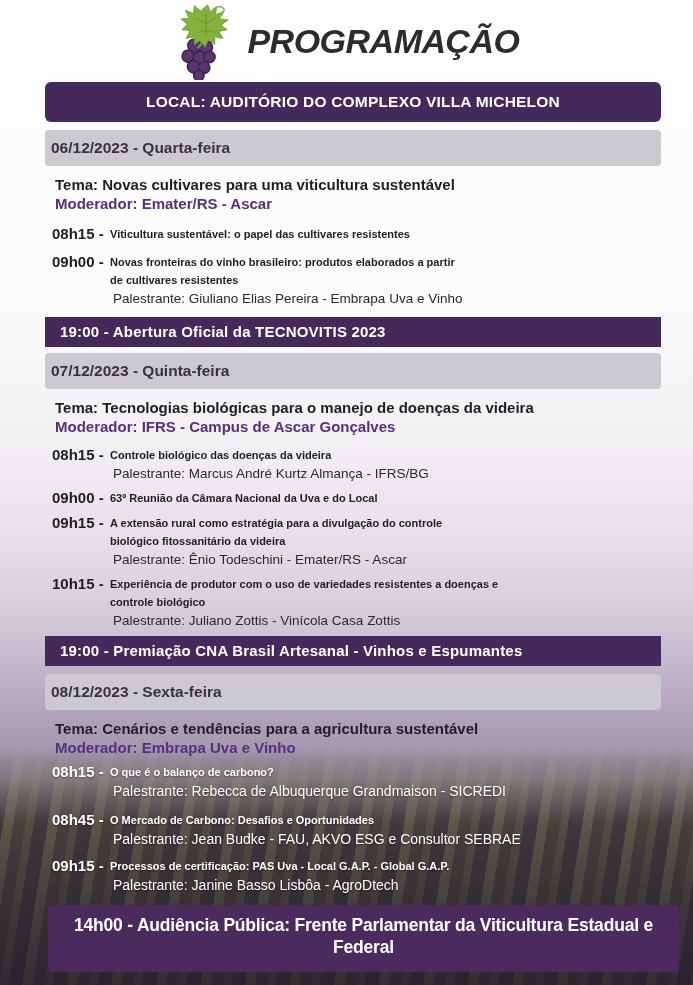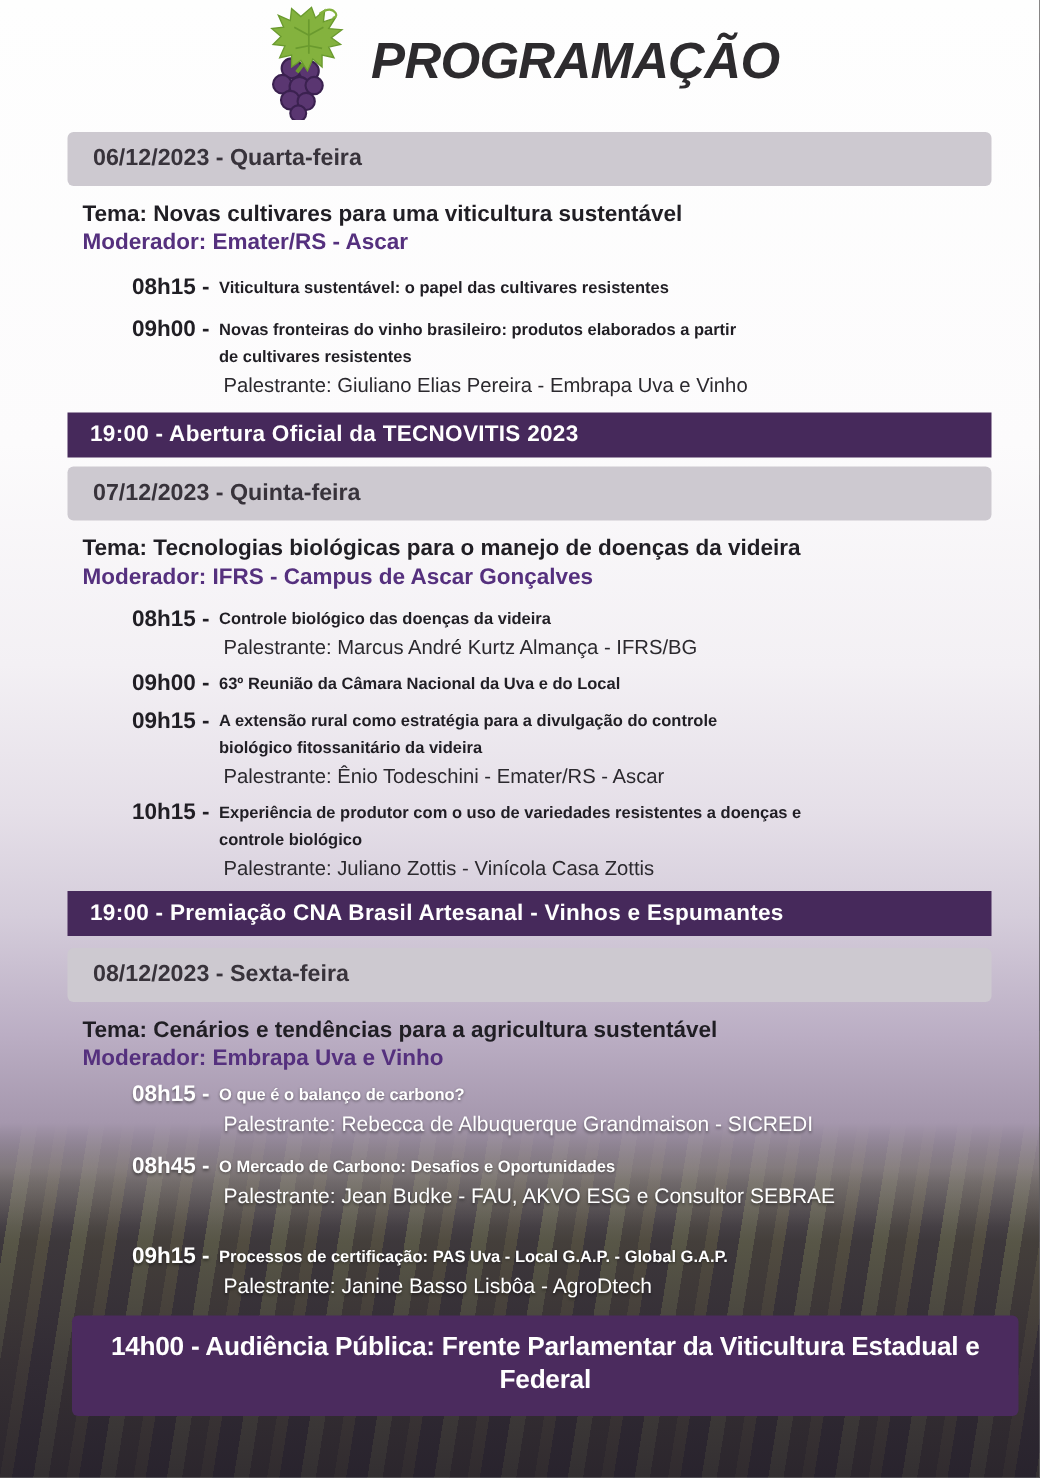--- a/index.html
+++ b/index.html
@@ -46,45 +46,45 @@
     height:40px;line-height:40px;text-align:center;margin-top:2px;
   }
   .evening-banner{
     height:30px;line-height:30px;text-align:left;
     padding-left:15px;border-radius:0;font-size:15px;
   }
   .banner-gray{
     margin:0 32px 0 45px;
     background:#cdc9d0;color:#38333b;
     border-radius:4px;height:36px;line-height:36px;
-    padding-left:17px;font-weight:bold;font-size:15.5px;
+    padding-left:6px;font-weight:bold;font-size:15.5px;
   }
   
   .theme-block{margin:9px 32px 0 55px;font-weight:bold;font-size:15px;line-height:19px;}
   .theme-line{color:#201e24;}
   .moderator-line{color:#55307e;}
   .items{margin-top:10px;}
-  .item{display:flex;padding-left:88px;padding-right:22px;margin-bottom:8px;}
+  .item{display:flex;padding-left:52px;padding-right:22px;margin-bottom:8px;}
   .item-time{flex:none;width:58px;font-weight:bold;font-size:15px;line-height:18px;color:#201e24;}
   .item-content{flex:1;}
   .item-title{
     font-weight:bold;font-size:11px;line-height:18px;color:#201e24;
     white-space:pre-line;
   }
   .item-speaker{
     font-size:13.5px;line-height:16px;color:#2b292e;margin-left:3px;margin-top:2px;
     white-space:pre-line;
   }
   
   .day1 .items{margin-top:12px;}
   .day1 .item{margin-bottom:10px;}
   .day2 .item{margin-bottom:7px;}
   .day3 .items{margin-top:6px;}
   .day3 .item{margin-bottom:11px;}
-  .day3 .item-big-gap{margin-bottom:23px;}
+  .day3 .item-big-gap{margin-bottom:9px;}
   .day3 .item-time,.day3 .item-title,.day3 .item-speaker{
     color:#fff;text-shadow:0 1px 2px rgba(0,0,0,.45);
   }
   .day3 .item-speaker{font-size:14px;line-height:17px;}
   .gap-s{height:6px;}.gap-m{height:8px;}
   
   .final-banner{
     margin:9px 14px 0 48px;
     background:#4b2b5e;color:#fff;border-radius:4px;
     text-align:center;padding:9px 18px 14px 18px;
@@ -113,20 +113,21 @@
       <path d="M33 42 Q30 46 27 50" stroke="#6a9a2e" stroke-width="3" fill="none"></path>
 
       <path d="M38 1 L41 9 L48 3 L47 12 L56 9 L51 17 L61 18 L53 24 L60 29 L51 31 L55 39 L46 37 L46 46 L39 40 L35 49 L30 41 L23 46 L23 37 L14 39 L18 30 L9 29 L15 23 L8 17 L17 16 L13 7 L22 11 L23 2 L30 8 Z" fill="#84b23e" stroke="#6a9a2e" stroke-width="1"></path>
       <path d="M36 10 L36 36 M36 22 L25 16 M36 22 L47 16 M36 30 L26 32 M36 30 L46 32" stroke="#6a9a2e" stroke-width="1.3" fill="none"></path>
 
       <path d="M44 6 Q52 0 56 5 Q58 8 54 9" stroke="#84b23e" stroke-width="1.6" fill="none"></path>
     </svg>
     <div class="page-title">PROGRAMAÇÃO</div>
   </div>
 
+  <div class="banner-purple location-banner">LOCAL: AUDITÓRIO DO COMPLEXO VILLA MICHELON</div>
 
   <div class="day day1">
     <div class="gap-m"></div>
     <div class="banner-gray">06/12/2023 - Quarta-feira</div>
     <div class="theme-block">
       <div class="theme-line">Tema: Novas cultivares para uma viticultura sustentável</div>
       <div class="moderator-line">Moderador: Emater/RS - Ascar</div>
     </div>
     <div class="items">
       <div class="item">

